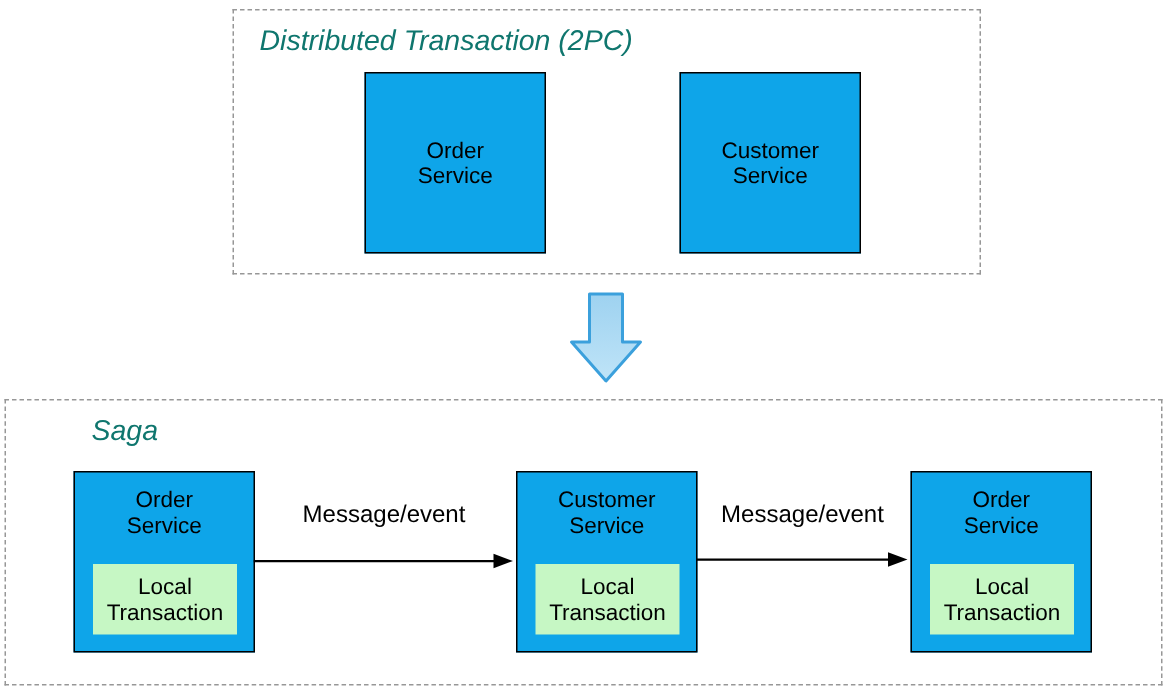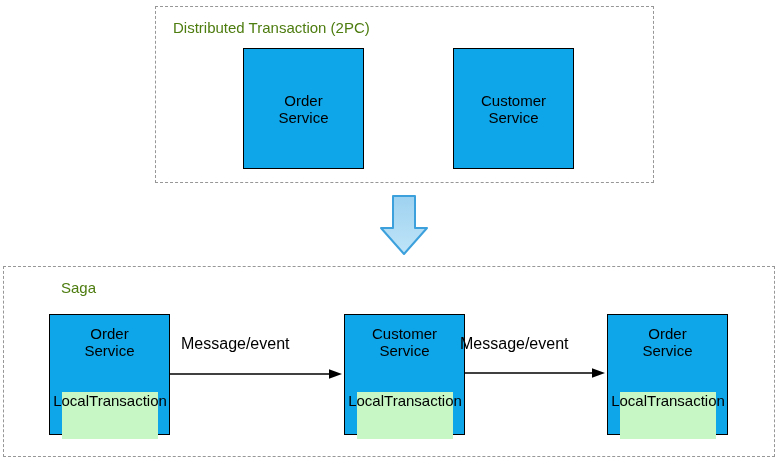--- a/index.html
+++ b/index.html
@@ -4,39 +4,39 @@
 <style>
   html,body{margin:0;padding:0;background:#fff;}
   .canvas{
     position:relative;width:779px;height:465px;background:#ffffff;
     font-family:"Liberation Sans",sans-serif;color:#000;overflow:hidden;
   }
   .dashed-group{
     position:absolute;border:1px dashed #979797;background:#ffffff;box-sizing:border-box;
   }
   .group-title{
-    position:absolute;font-size:15px;line-height:22px;white-space:nowrap;color:#4d7c0f;
+    position:absolute;font-size:19px;line-height:22px;white-space:nowrap;color:#0f766e;font-style:italic;
   }
   .service-box{
     position:absolute;width:121px;height:121px;box-sizing:border-box;
     border:1.5px solid #000;background:#0ea5e9;text-align:center;
     font-size:15px;line-height:17px;
   }
   .service-box.centered{display:flex;flex-direction:column;justify-content:center;}
   .service-title{position:absolute;left:0;right:0;top:10px;text-align:center;}
   .service-title span,.service-box.centered span{display:block;}
   .local-box{
     position:absolute;left:12px;top:61px;width:96px;height:47px;
-    background:#c6f7c4;display:flex;flex-direction:row;justify-content:center;
-    font-size:15px;line-height:17px;text-align:center;margin-top:16px;
+    background:#c6f7c4;display:flex;flex-direction:column;justify-content:center;
+    font-size:15px;line-height:17px;text-align:center;
   }
   .local-box span{display:block;}
   .msg-arrow{position:absolute;}
   .msg-label{
-    position:absolute;width:150px;font-size:16px;line-height:18px;white-space:nowrap;
+    position:absolute;width:150px;text-align:center;font-size:16px;line-height:18px;white-space:nowrap;
   }
   .down-arrow{position:absolute;}
 </style>
 </head>
 <body>
 
 <div class="canvas">
 
   <div class="dashed-group" style="left:155px;top:6px;width:499px;height:177px;">
     <div class="group-title" style="left:17px;top:10px;">Distributed Transaction (2PC)</div>

